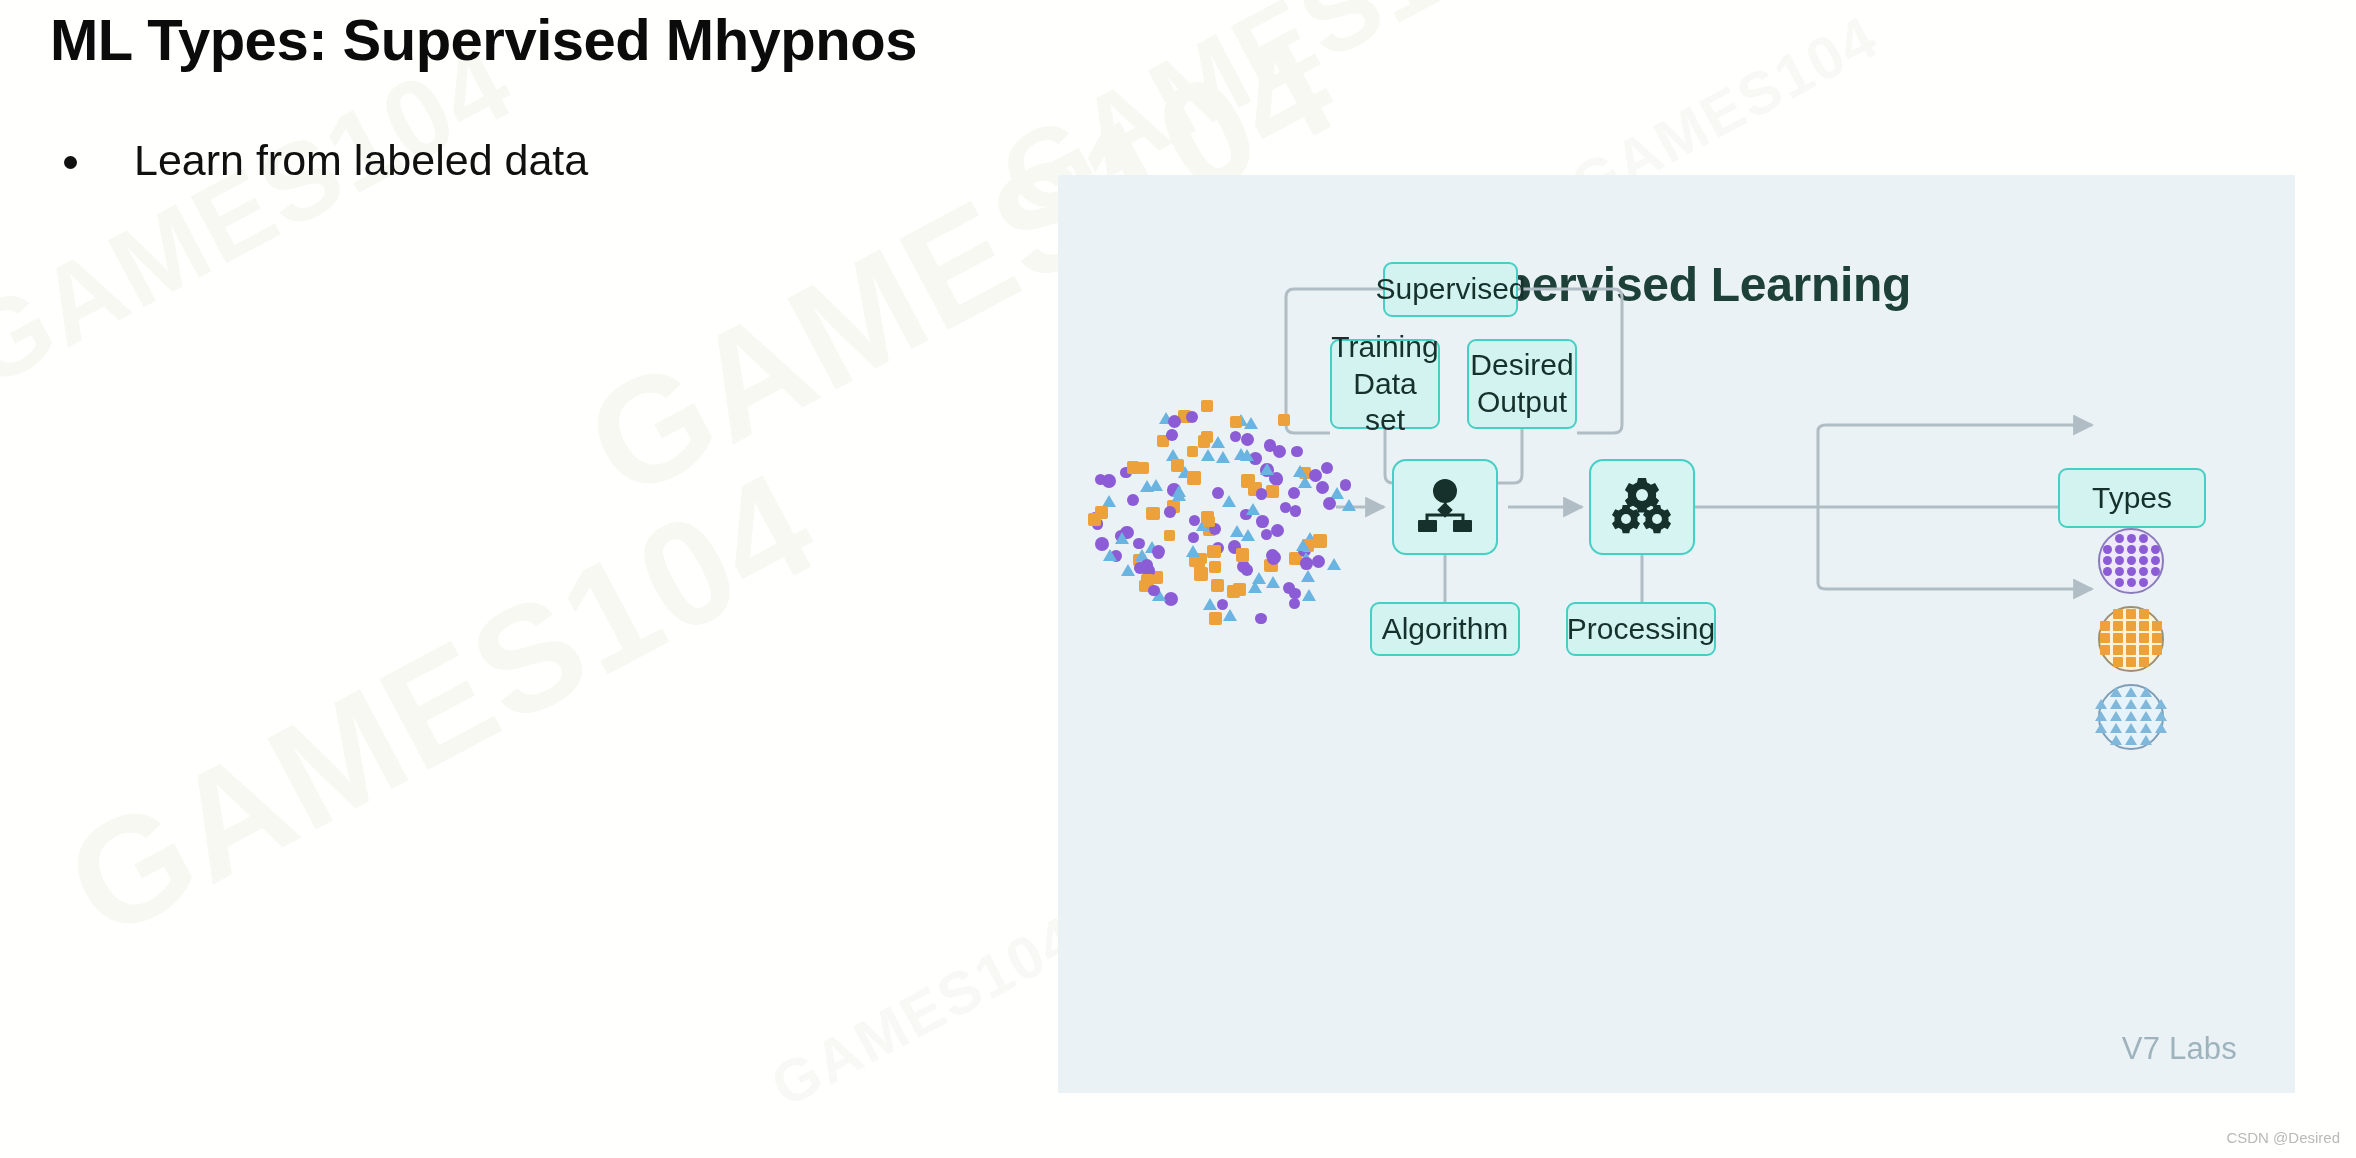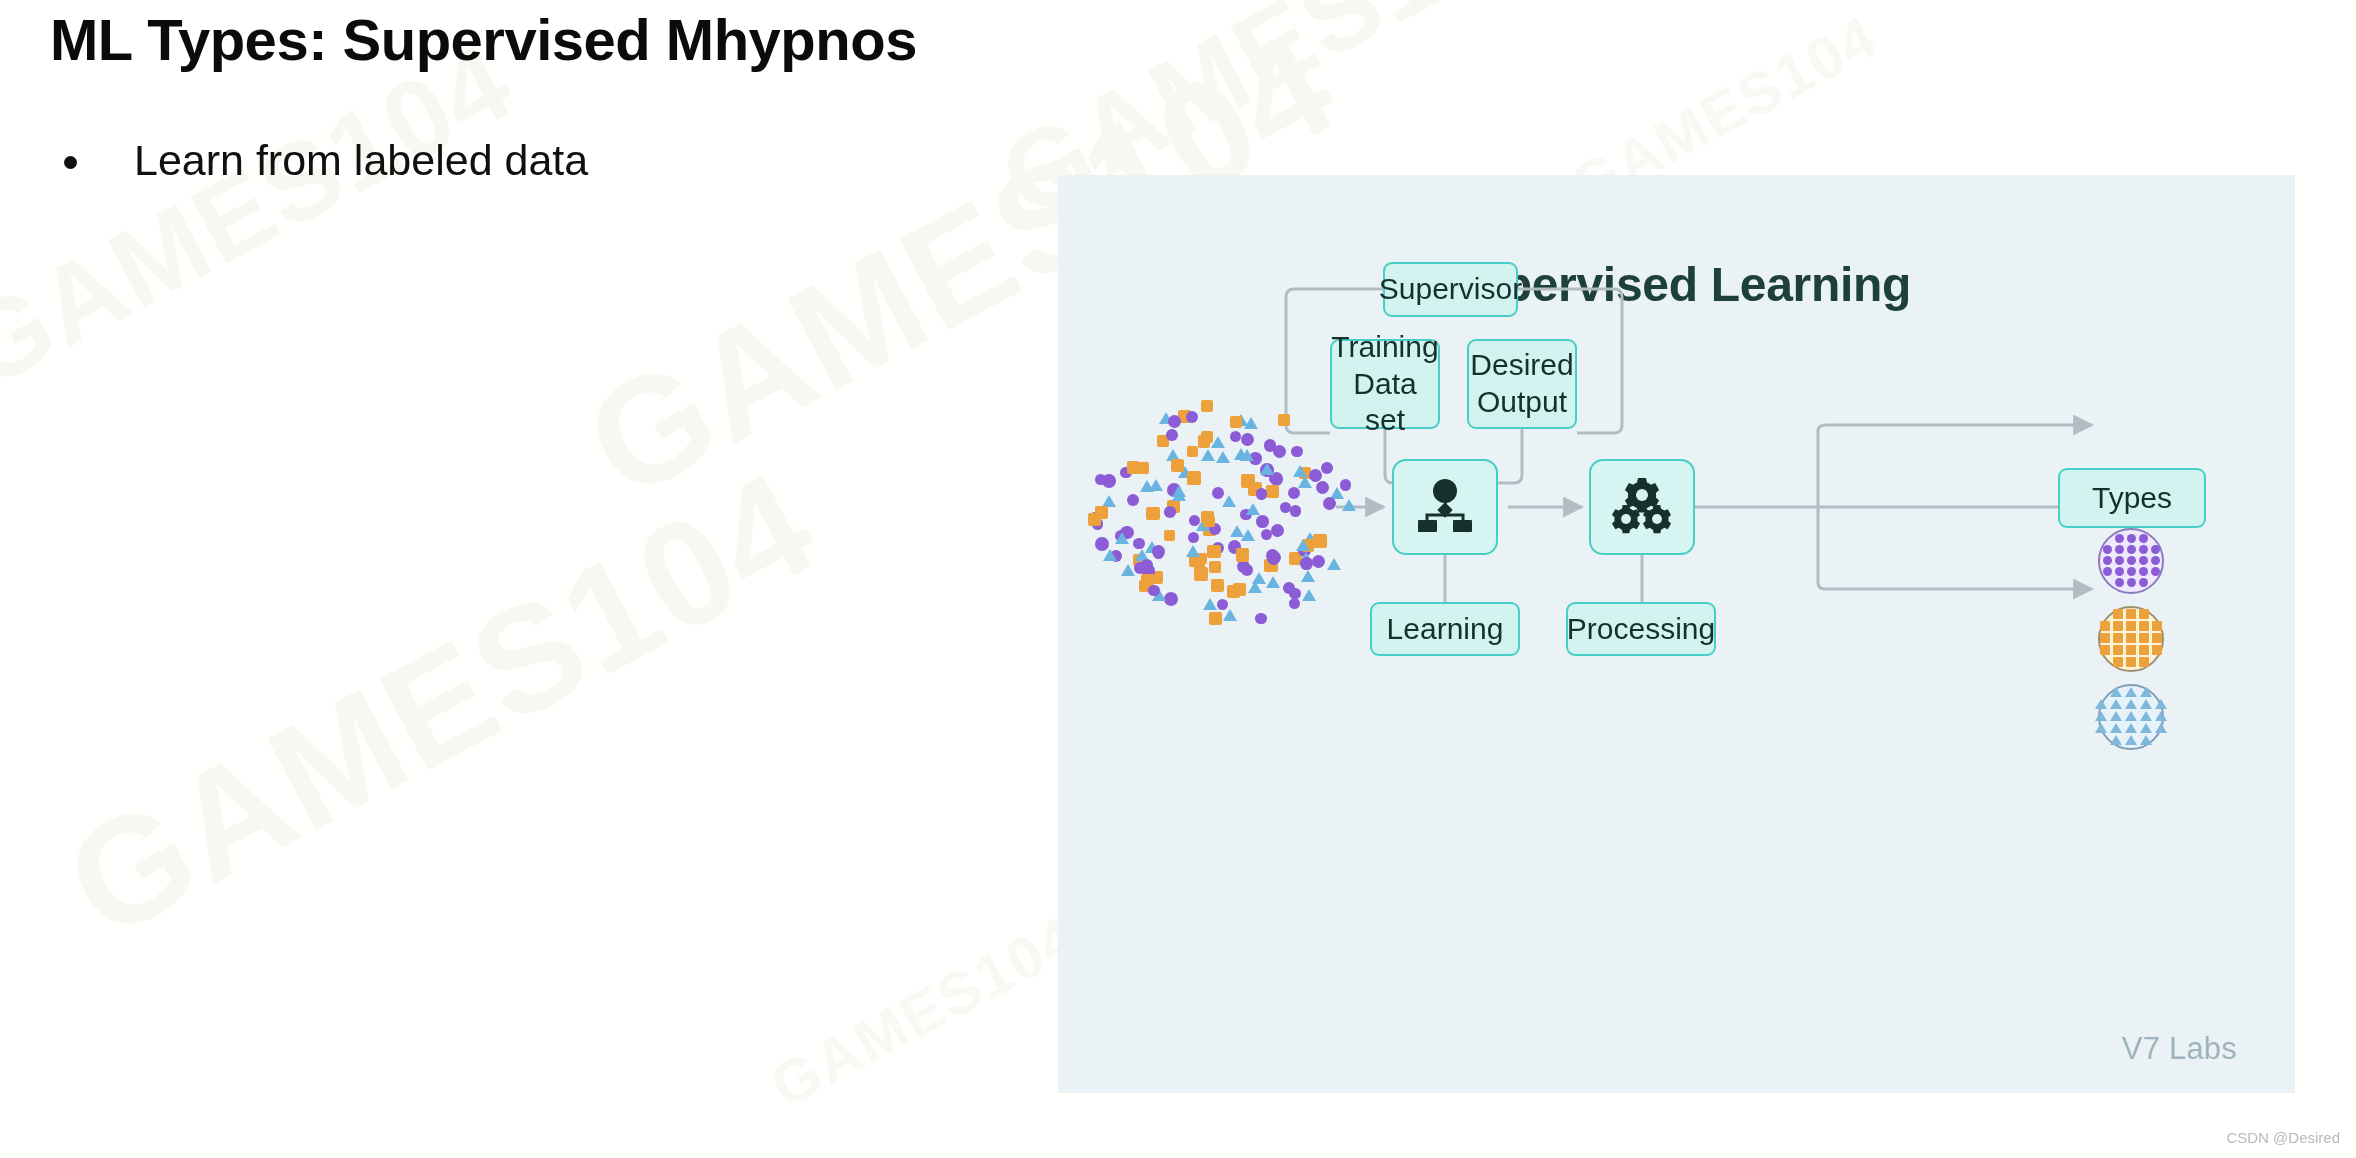--- a/index.html
+++ b/index.html
@@ -245,21 +245,21 @@
         <path d="M584,380 L584,427"></path>
 
         <path d="M637,332 L1034,332" marker-end="url(#ahR)"></path>
         <path d="M760,332 L760,256 Q760,250 768,250 L1034,250" marker-end="url(#ahR)"></path>
         <path d="M760,332 L760,408 Q760,414 768,414 L1034,414" marker-end="url(#ahR)"></path>
       </g>
     </svg>
 
 
     <div class="node" style="left:325px; top:87px;  width:135px; height:55px;">
-      <span>Supervisor</span>
+      <span>Supervised</span>
     </div>
 
     <div class="node" style="left:272px; top:164px; width:110px; height:90px; padding:0 6px;">
       <span>Training Data set</span>
     </div>
 
     <div class="node" style="left:409px; top:164px; width:110px; height:90px; padding:0 6px;">
       <span>Desired Output</span>
     </div>
 
@@ -287,21 +287,21 @@
           </g>
           <g transform="translate(47,42) scale(0.82)">
             <path d="M-4,-17 h8 l1,4.4 a13 13 0 0 1 3.9,2.3 l4.2,-1.6 l4,6.9 l-3.2,3 a13 13 0 0 1 0,4.5 l3.2,3 l-4,6.9 l-4.2,-1.6 a13 13 0 0 1 -3.9,2.3 l-1,4.4 h-8 l-1,-4.4 a13 13 0 0 1 -3.9,-2.3 l-4.2,1.6 l-4,-6.9 l3.2,-3 a13 13 0 0 1 0,-4.5 l-3.2,-3 l4,-6.9 l4.2,1.6 a13 13 0 0 1 3.9,-2.3 z"></path>
             <circle cx="0" cy="0" r="6" fill="#d6f4f1"></circle>
           </g>
         </g>
       </svg>
     </div>
 
     <div class="node" style="left:312px; top:427px; width:150px; height:54px;">
-      <span>Learning</span>
+      <span>Algorithm</span>
     </div>
 
     <div class="node" style="left:508px; top:427px; width:150px; height:54px;">
       <span>Processing</span>
     </div>
 
     <div class="node" style="left:1000px; top:293px; width:148px; height:60px;">
       <span>Types</span>
     </div>
 

